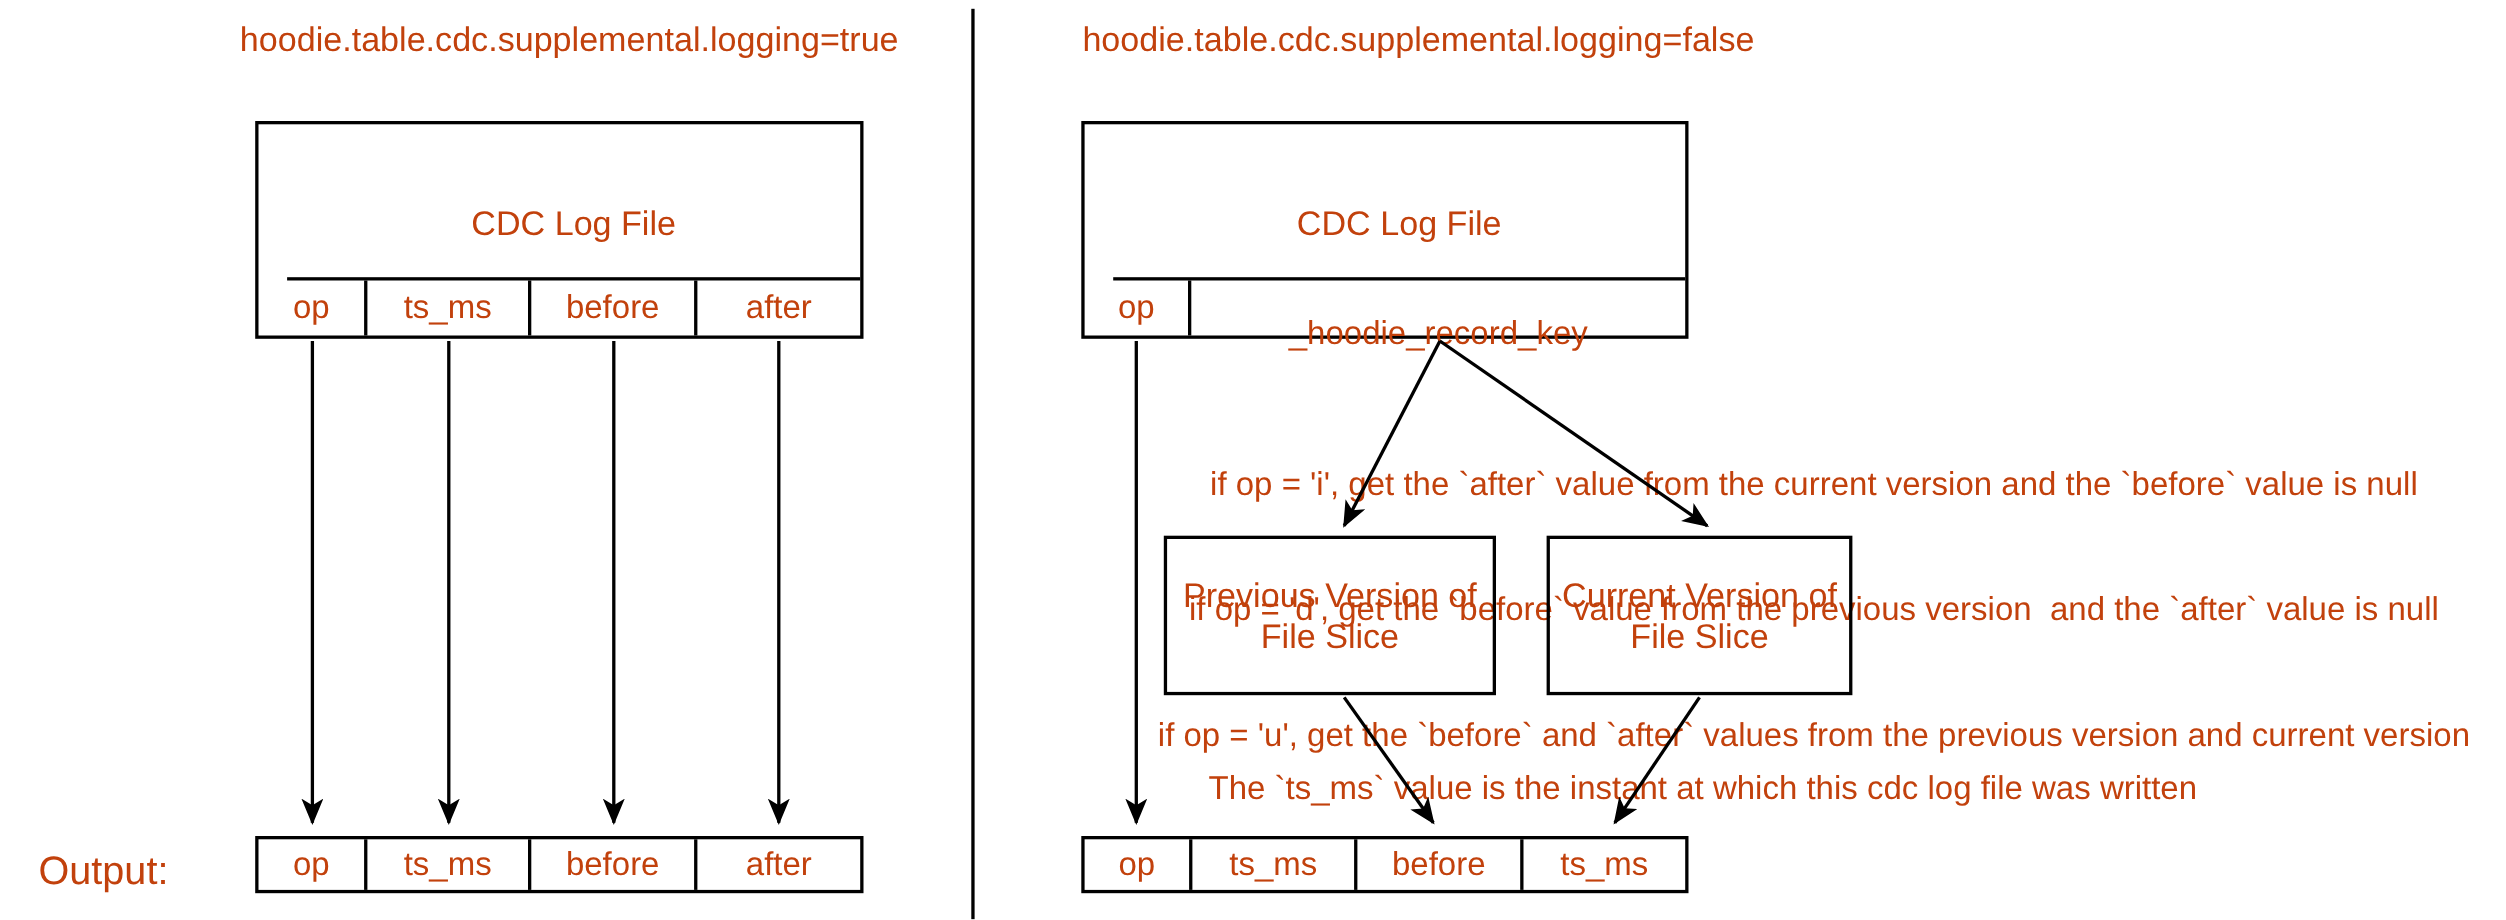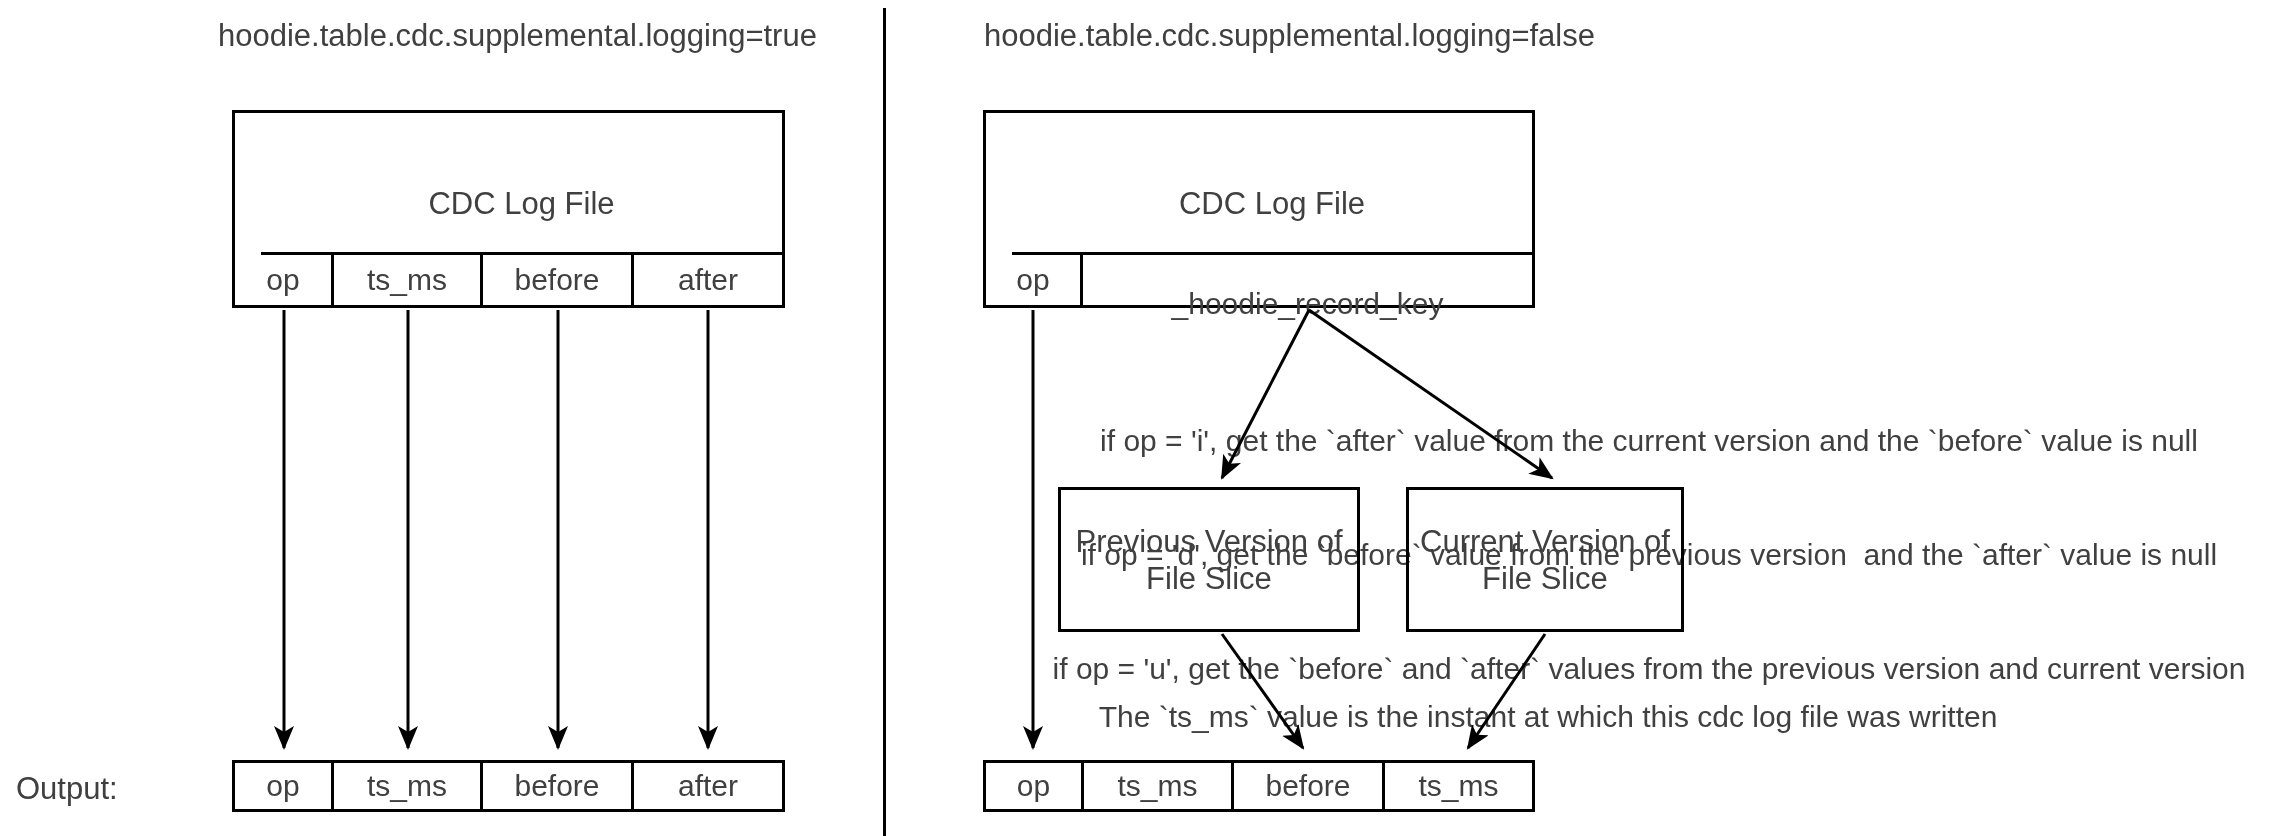--- a/index.html
+++ b/index.html
@@ -1,18 +1,18 @@
 <!DOCTYPE html>
 <html><head>
 <meta charset="utf-8">
 <style>
   html,body{margin:0;padding:0;background:#ffffff;}
   #canvas{
     position:relative;width:2278px;height:836px;background:#ffffff;
-    font-family:"Liberation Sans", sans-serif;color:#404040;overflow:hidden;
+    font-family:"Liberation Sans", sans-serif;color:#c2410c;overflow:hidden;
   }
   .abs{position:absolute;}
   .title{font-size:31px;white-space:pre;}
   .divider{width:3px;background:#000;}
   .cdcbox{border:3px solid #000;box-sizing:border-box;display:flex;flex-direction:column;}
   .cdc-header{flex:1;border-bottom:3px solid #000;box-sizing:border-box;
     display:flex;justify-content:center;align-items:flex-end;padding-bottom:30px;font-size:31px;margin-left:26px;}
   .cellrow{display:flex;box-sizing:border-box;}
   .cell{box-sizing:border-box;border-right:3px solid #000;display:flex;align-items:center;justify-content:center;
     font-size:30px;white-space:pre;height:100%;}
@@ -36,21 +36,21 @@
   <div class="abs cdcbox" style="left:232px;top:110px;width:553px;height:198px;">
     <div class="cdc-header">CDC Log File</div>
     <div class="cellrow" style="height:50px;">
       <div class="cell" style="width:99px;">op</div>
       <div class="cell" style="width:149px;">ts_ms</div>
       <div class="cell" style="width:151px;">before</div>
       <div class="cell" style="width:148px;">after</div>
     </div>
   </div>
 
-  <div class="abs plain" style="left:16px;top:771px;font-size:31px;">Output:</div>
+  <div class="abs plain" style="left:35px;top:771px;font-size:36px;">Output:</div>
 
   <div class="abs outrow" style="left:232px;top:760px;width:553px;height:52px;">
     <div class="cell" style="width:99px;">op</div>
     <div class="cell" style="width:149px;">ts_ms</div>
     <div class="cell" style="width:151px;">before</div>
     <div class="cell" style="width:148px;">after</div>
   </div>
 
   <div class="abs title" style="left:984px;top:18px;">hoodie.table.cdc.supplemental.logging=false</div>
 

